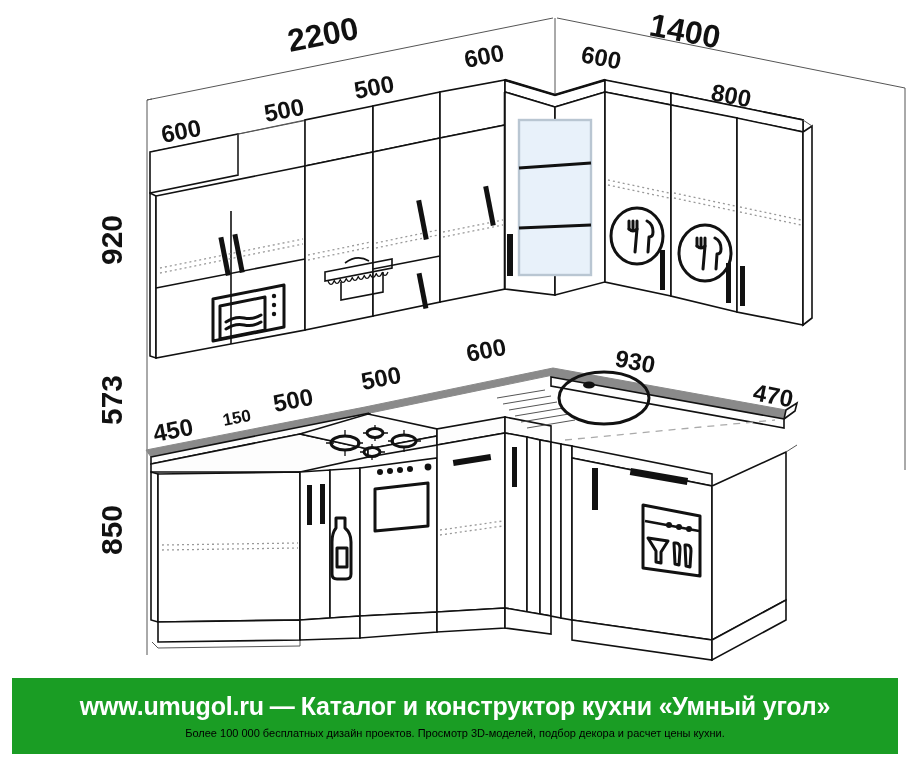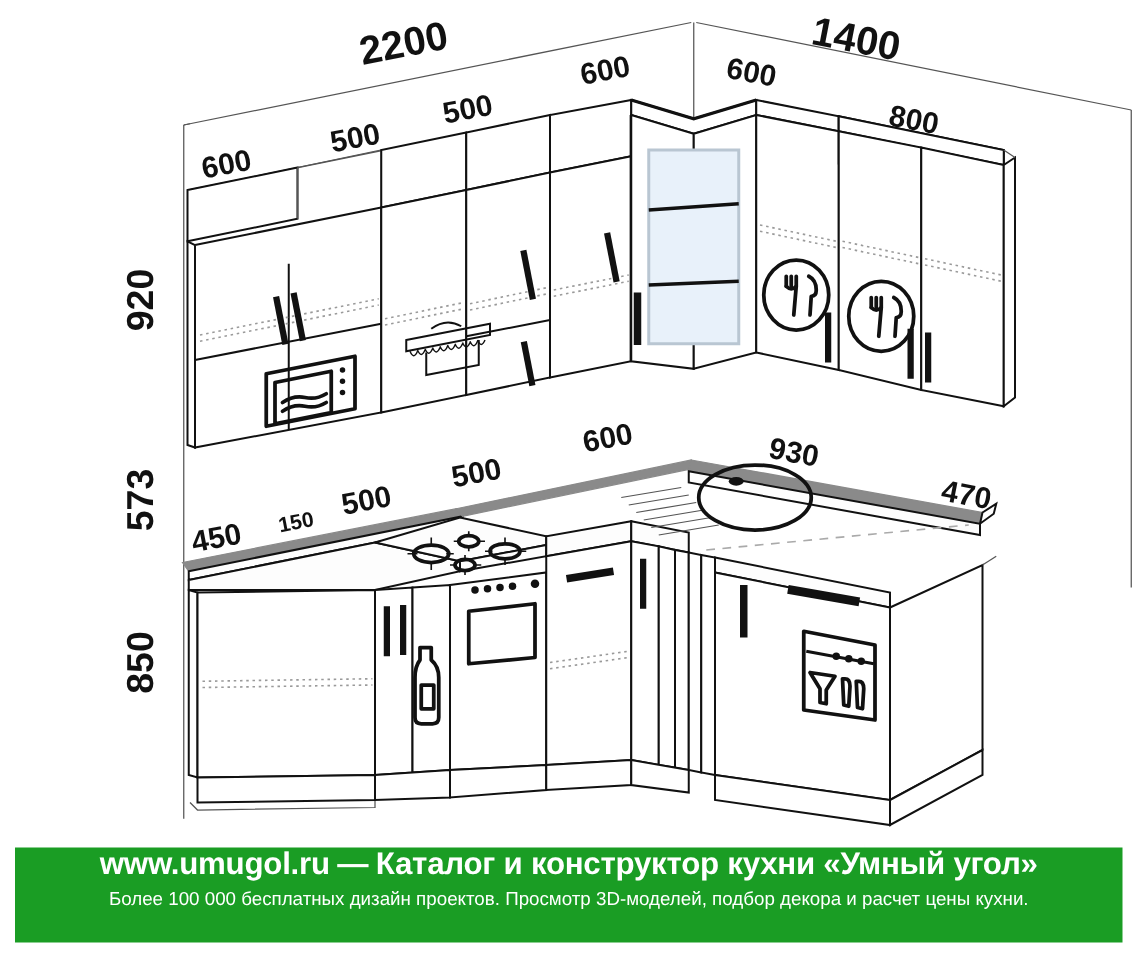--- a/index.html
+++ b/index.html
@@ -9,24 +9,24 @@
   #drawing{position:absolute;left:0;top:0;width:910px;height:672px;}
   svg{display:block;}
 
   .dim-txt{font-family:"Liberation Sans","DejaVu Sans",sans-serif;
            font-weight:bold;fill:#111;}
 
   
   #banner{position:absolute;left:12px;top:678px;width:886px;height:76px;
           background:#1a9d24;box-sizing:border-box;
           display:flex;flex-direction:column;align-items:center;
-          }
+          justify-content:center;}
   #banner .line1{color:#ffffff;font-weight:bold;font-size:25px;
                  letter-spacing:-0.2px;white-space:nowrap;line-height:1.1;}
-  #banner .line2{color:#ffffff;font-size:15px;white-space:nowrap;
+  #banner .line2{color:#000000;font-size:11px;white-space:nowrap;
                  margin-top:6px;line-height:1.1;}
   #banner .line1 .dash{padding:0 6px;}
 </style>
 </head>
 <body>
 
 <div id="root">
 
   <div id="drawing">
   <svg width="910" height="672" viewBox="0 0 910 672">

